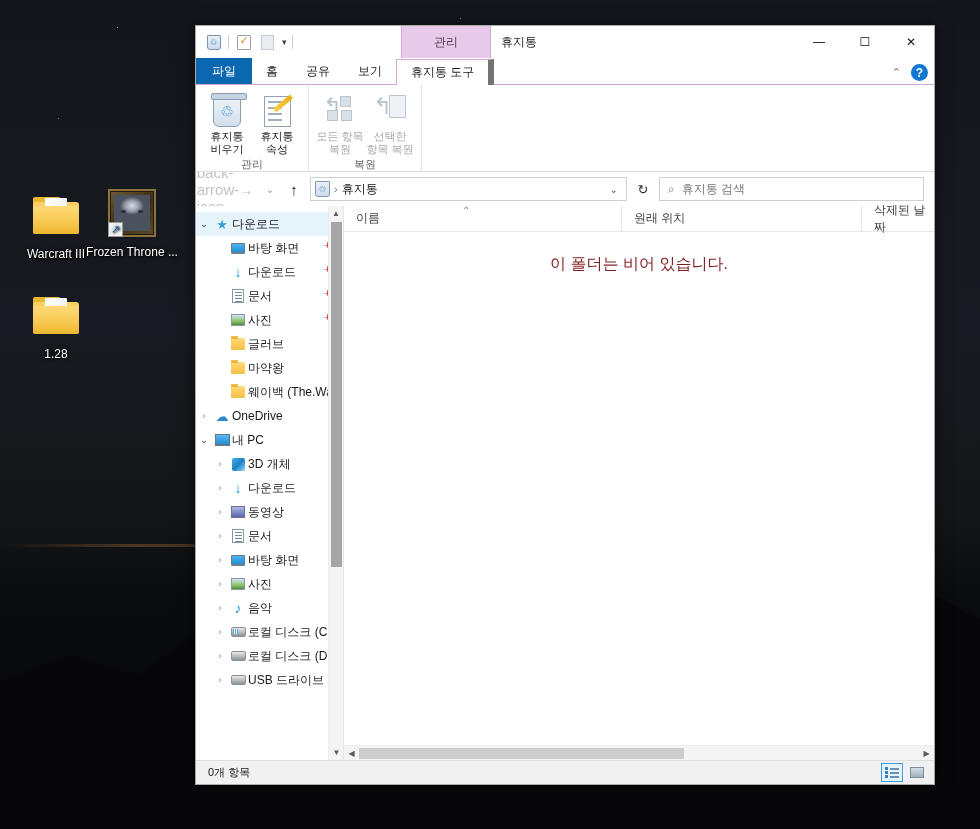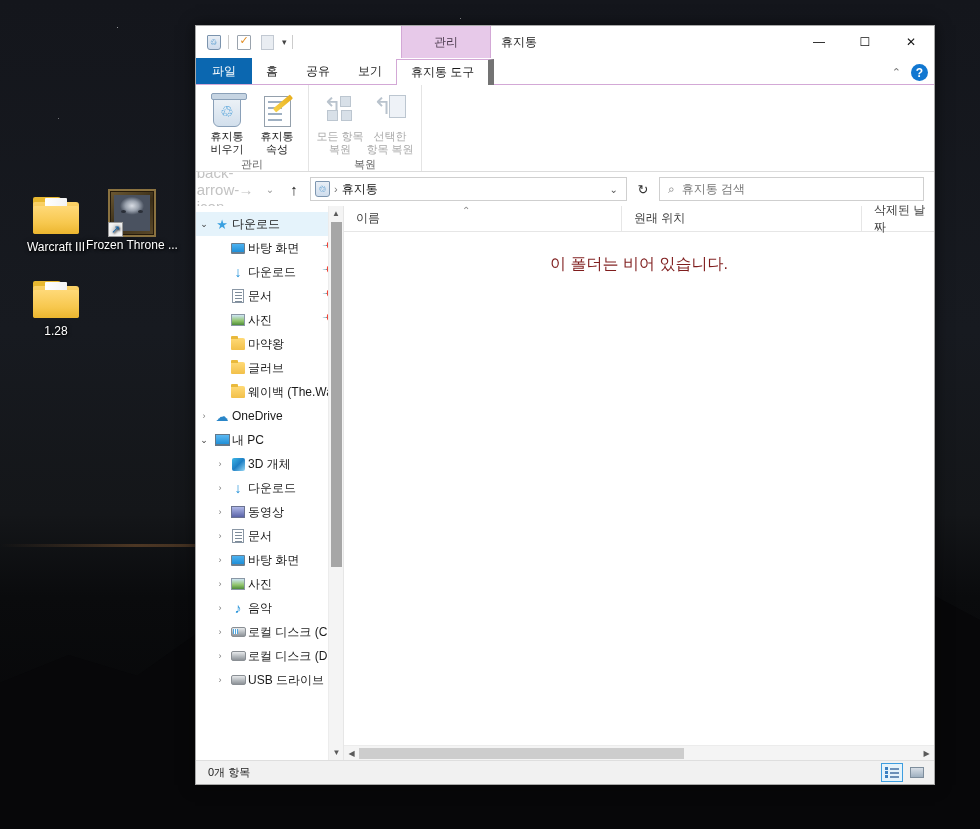--- a/index.html
+++ b/index.html
@@ -58,21 +58,21 @@
     position: absolute;
     width: 96px;
     text-align: center;
     color: #fff;
     font-size: 12px;
     line-height: 15px;
     text-shadow: 0 0 4px rgba(0,0,0,0.95), 1px 1px 2px rgba(0,0,0,0.9);
     cursor: default;
   }
   .desk-icon .glyph { height: 50px; display: flex; align-items: center; justify-content: center; }
-  .desk-label { word-break: break-all; }
+  .desk-label { word-break: break-all; margin-top: 7px; }
 
   
   .folder {
     position: relative; width: 46px; height: 37px;
   }
   .folder .tab {
     position: absolute; left: 0; top: 0; width: 20px; height: 7px;
     background: #e8b830; border-radius: 2px 3px 0 0;
   }
   .folder .body {
@@ -540,21 +540,21 @@
       <div class="portrait">
         <div class="face"></div>
         <div class="eyeL"></div>
           <div class="eyeR"></div>
         <div class="shortcut-arrow">↗</div>
       </div>
     </div>
     <div class="desk-label">Frozen Throne ...</div>
   </div>
 
-  <div class="desk-icon" style="left:8px; top:274px;">
+  <div class="desk-icon" style="left:8px; top:290px;">
     <div class="glyph">
       <div class="folder">
           <div class="tab"></div>
           <div class="body"></div>
           <div class="paper"></div>
           <div class="front"></div>
         </div>
     </div>
     <div class="desk-label">1.28</div>
   </div>
@@ -720,28 +720,28 @@
                 <span class="ic-pic"></span>
               </span>
               <span class="nav-lbl">사진</span>
               <span class="pin" style="font-size: 9px;">📌</span>
             </div>
             <div class="nav-item indent1">
               <span class="nav-chev"></span>
               <span class="nav-ic">
                 <span class="ic-folder"></span>
               </span>
+              <span class="nav-lbl">글러브</span>
+            </div>
+            <div class="nav-item indent1">
+              <span class="nav-chev"></span>
+              <span class="nav-ic">
+                <span class="ic-folder"></span>
+              </span>
               <span class="nav-lbl">마약왕</span>
-            </div>
-            <div class="nav-item indent1">
-              <span class="nav-chev"></span>
-              <span class="nav-ic">
-                <span class="ic-folder"></span>
-              </span>
-              <span class="nav-lbl">글러브</span>
             </div>
             <div class="nav-item indent1">
               <span class="nav-chev"></span>
               <span class="nav-ic">
                 <span class="ic-folder"></span>
               </span>
               <span class="nav-lbl">웨이백 (The.Way)</span>
             </div>
             <div class="nav-item">
               <span class="nav-chev">›</span>

